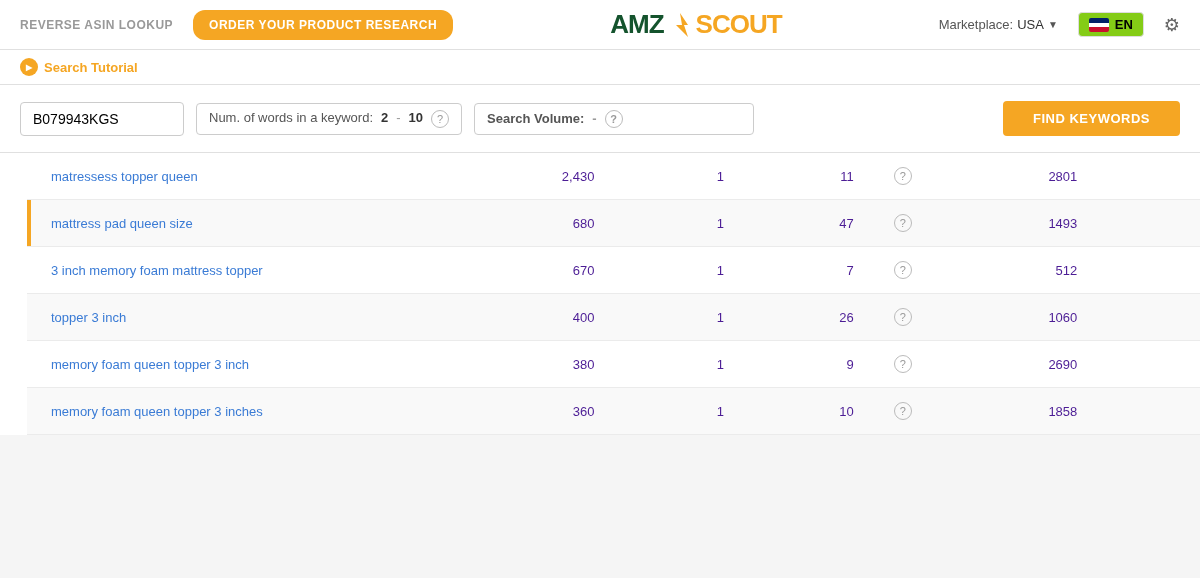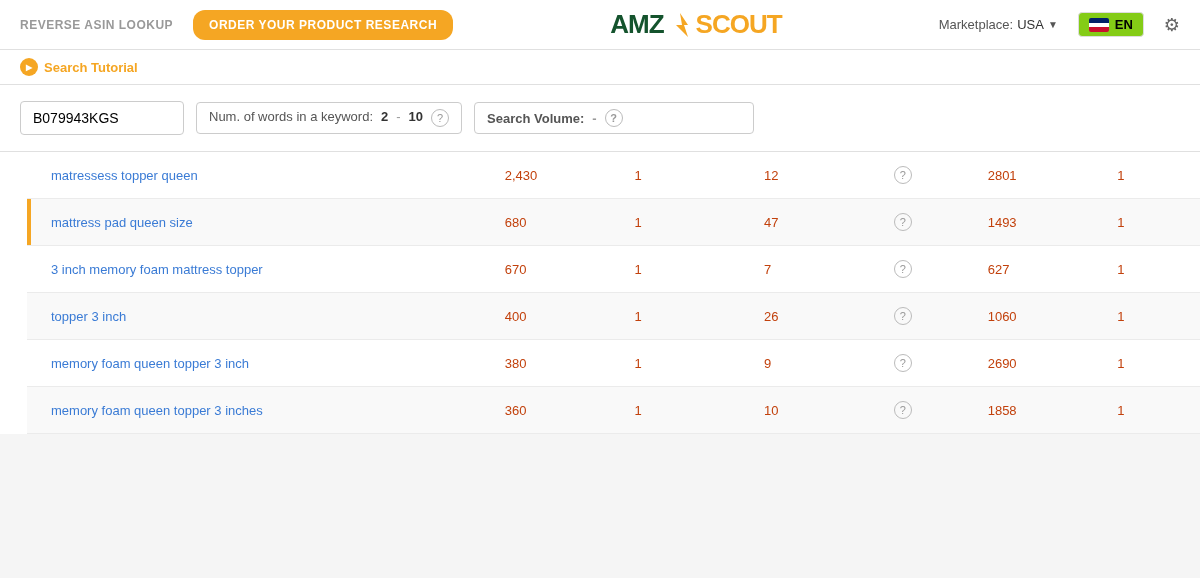--- a/index.html
+++ b/index.html
@@ -216,22 +216,22 @@
     .results-table td {
       padding: 14px 20px;
       font-size: 13px;
     }
     .keyword-cell {
       color: #3a7bd5;
       font-weight: 500;
       min-width: 280px;
     }
     .num-cell {
-      color: #c2410c;
-      text-align: left;
+      color: #4c1d95;
+      text-align: right;
       min-width: 80px;
     }
     .help-cell {
       min-width: 40px;
     }
   </style>
 </head>
 <body>
 
 <div class="header">
@@ -279,31 +279,32 @@
     <span class="keyword-range-val">10</span>
     <span class="help-icon">?</span>
   </div>
 
   <div class="search-volume">
     <span class="sv-label">Search Volume:</span>
     <span class="sv-dash">-</span>
     <span class="help-icon">?</span>
   </div>
 
+  <button class="find-btn">FIND KEYWORDS</button>
 </div>
 
 <div class="table-container">
   <table class="results-table">
     <tbody id="table-body">
     <tr>
           <td style="width: 4px; padding: 0px;"></td>
           <td class="keyword-cell">matressess topper queen</td>
           <td class="num-cell">2,430</td>
           <td class="num-cell">1</td>
-          <td class="num-cell">12</td>
+          <td class="num-cell">11</td>
           <td class="help-cell"><span style="width:18px;height:18px;border:1px solid #bbb;border-radius:50%;display:inline-flex;align-items:center;justify-content:center;font-size:11px;color:#999;cursor:pointer;">?</span></td>
           <td class="num-cell">2801</td>
           <td class="num-cell">1</td>
         </tr>
         <tr>
           <td style="width: 4px; padding: 0px; background: rgb(245, 166, 35);"></td>
           <td class="keyword-cell">mattress pad queen size</td>
           <td class="num-cell">680</td>
           <td class="num-cell">1</td>
           <td class="num-cell">47</td>
@@ -311,21 +312,21 @@
           <td class="num-cell">1493</td>
           <td class="num-cell">1</td>
         </tr>
         <tr>
           <td style="width: 4px; padding: 0px;"></td>
           <td class="keyword-cell">3 inch memory foam mattress topper</td>
           <td class="num-cell">670</td>
           <td class="num-cell">1</td>
           <td class="num-cell">7</td>
           <td class="help-cell"><span style="width:18px;height:18px;border:1px solid #bbb;border-radius:50%;display:inline-flex;align-items:center;justify-content:center;font-size:11px;color:#999;cursor:pointer;">?</span></td>
-          <td class="num-cell">627</td>
+          <td class="num-cell">512</td>
           <td class="num-cell">1</td>
         </tr>
         <tr>
           <td style="width: 4px; padding: 0px;"></td>
           <td class="keyword-cell">topper 3 inch</td>
           <td class="num-cell">400</td>
           <td class="num-cell">1</td>
           <td class="num-cell">26</td>
           <td class="help-cell"><span style="width:18px;height:18px;border:1px solid #bbb;border-radius:50%;display:inline-flex;align-items:center;justify-content:center;font-size:11px;color:#999;cursor:pointer;">?</span></td>
           <td class="num-cell">1060</td>

